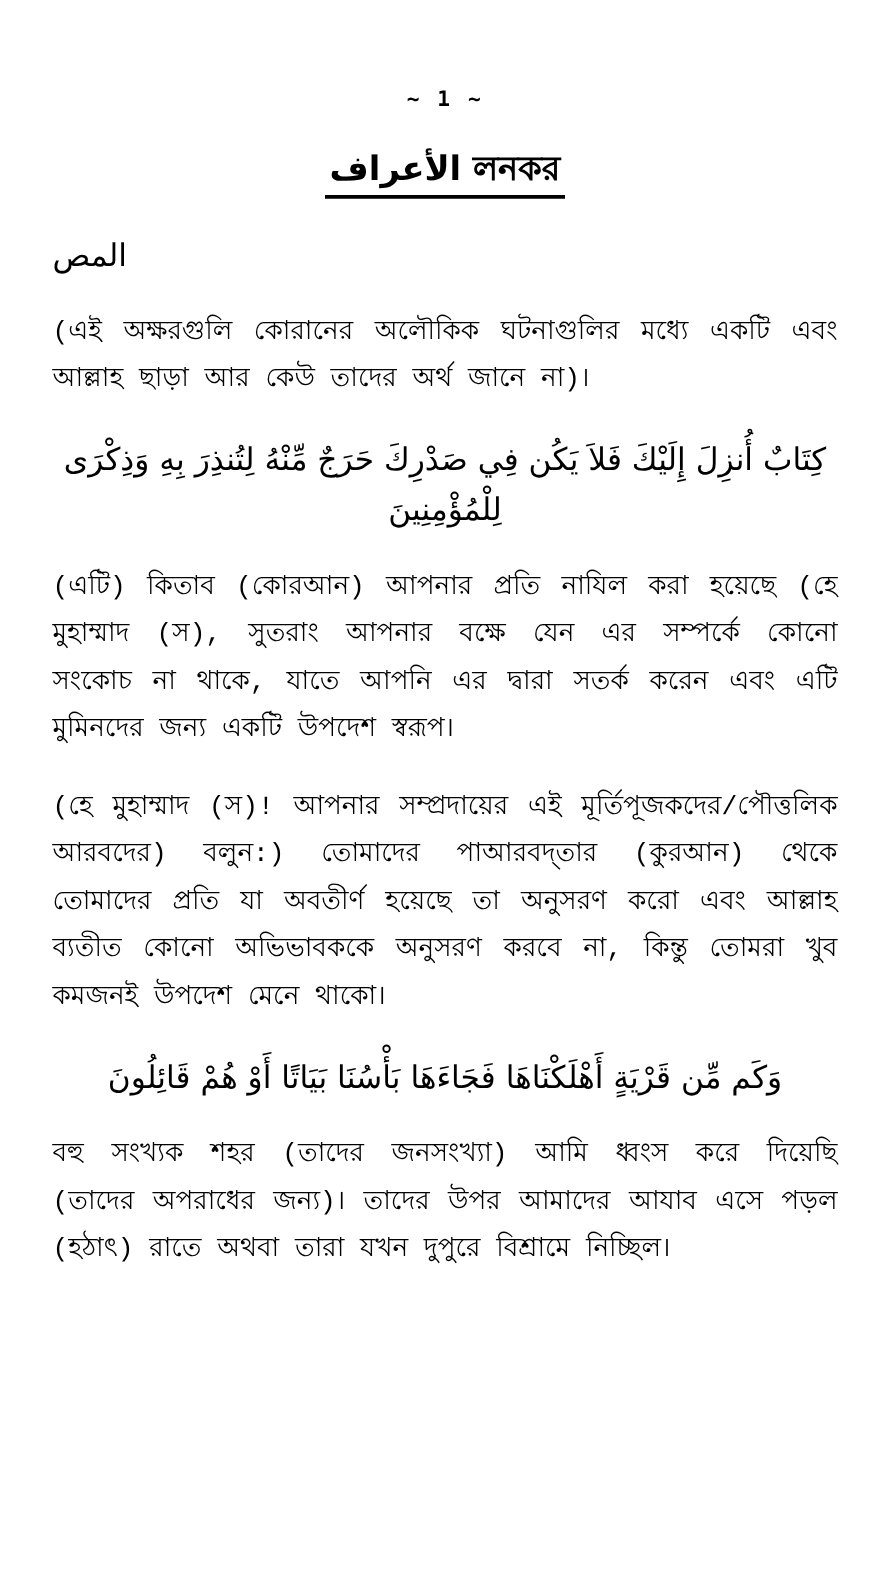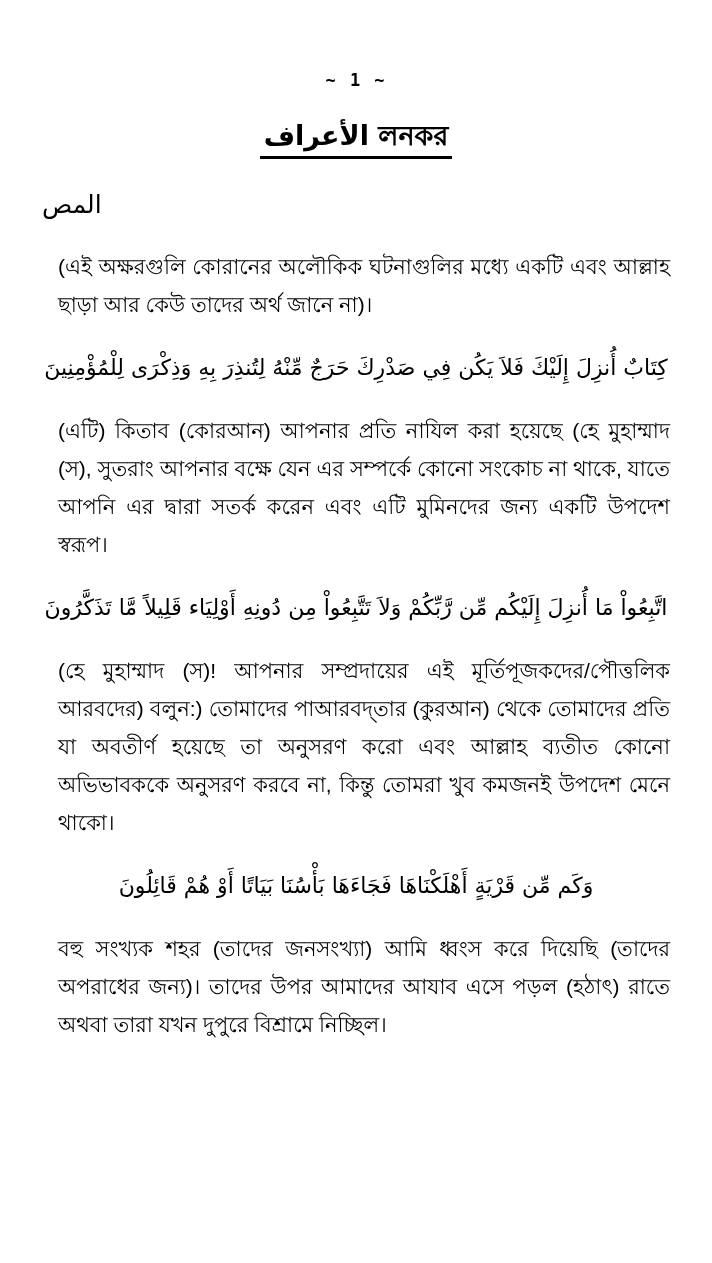--- a/index.html
+++ b/index.html
@@ -47,30 +47,30 @@
     direction: rtl;
     text-align: left;
     font-family: "DejaVu Sans", sans-serif;
     font-size: 25px;
     line-height: 1.3;
     margin: 0 0 26px 0;
   }
   .bengali {
     direction: ltr;
     text-align: justify;
-    font-family: Liberation Sans, sans-serif;
+    font-family: Liberation Mono, monospace;
     font-size: 21px;
     line-height: 38px;
-    margin: 0 0 24px 16px;
+    margin: 0 0 24px 0;
   }
   .arabic-verse {
     direction: rtl;
     text-align: center;
     font-family: "DejaVu Sans", sans-serif;
-    font-size: 22px;
+    font-size: 25px;
     line-height: 40px;
     margin: 14px 0 24px 0;
   }
 </style>
 </head>
 <body>
 
 <div class="page">
 
   <div class="page-number">~ 1 ~</div>
@@ -80,21 +80,20 @@
   </div>
 
   <div class="muqattaat">المص</div>
 
   <p class="bengali">(এই অক্ষরগুলি কোরানের অলৌকিক ঘটনাগুলির মধ্যে একটি এবং আল্লাহ ছাড়া আর কেউ তাদের অর্থ জানে না)।</p>
 
   <p class="arabic-verse">كِتَابٌ أُنزِلَ إِلَيْكَ فَلاَ يَكُن فِي صَدْرِكَ حَرَجٌ مِّنْهُ لِتُنذِرَ بِهِ وَذِكْرَى لِلْمُؤْمِنِينَ</p>
 
   <p class="bengali">(এটি) কিতাব (কোরআন) আপনার প্রতি নাযিল করা হয়েছে (হে মুহাম্মাদ (স), সুতরাং আপনার বক্ষে যেন এর সম্পর্কে কোনো সংকোচ না থাকে, যাতে আপনি এর দ্বারা সতর্ক করেন এবং এটি মুমিনদের জন্য একটি উপদেশ স্বরূপ।</p>
 
-  <p class="arabic-verse">اتَّبِعُواْ مَا أُنزِلَ إِلَيْكُم مِّن رَّبِّكُمْ وَلاَ تَتَّبِعُواْ مِن دُونِهِ أَوْلِيَاء قَلِيلاً مَّا تَذَكَّرُونَ</p>
 
   <p class="bengali">(হে মুহাম্মাদ (স)! আপনার সম্প্রদায়ের এই মূর্তিপূজকদের/পৌত্তলিক আরবদের) বলুন:) তোমাদের পাআরবদ্তার (কুরআন) থেকে তোমাদের প্রতি যা অবতীর্ণ হয়েছে তা অনুসরণ করো এবং আল্লাহ ব্যতীত কোনো অভিভাবককে অনুসরণ করবে না, কিন্তু তোমরা খুব কমজনই উপদেশ মেনে থাকো।</p>
 
   <p class="arabic-verse">وَكَم مِّن قَرْيَةٍ أَهْلَكْنَاهَا فَجَاءَهَا بَأْسُنَا بَيَاتًا أَوْ هُمْ قَائِلُونَ</p>
 
   <p class="bengali">বহু সংখ্যক শহর (তাদের জনসংখ্যা) আমি ধ্বংস করে দিয়েছি (তাদের অপরাধের জন্য)। তাদের উপর আমাদের আযাব এসে পড়ল (হঠাৎ) রাতে অথবা তারা যখন দুপুরে বিশ্রামে নিচ্ছিল।</p>
 
 
 </div>
 

